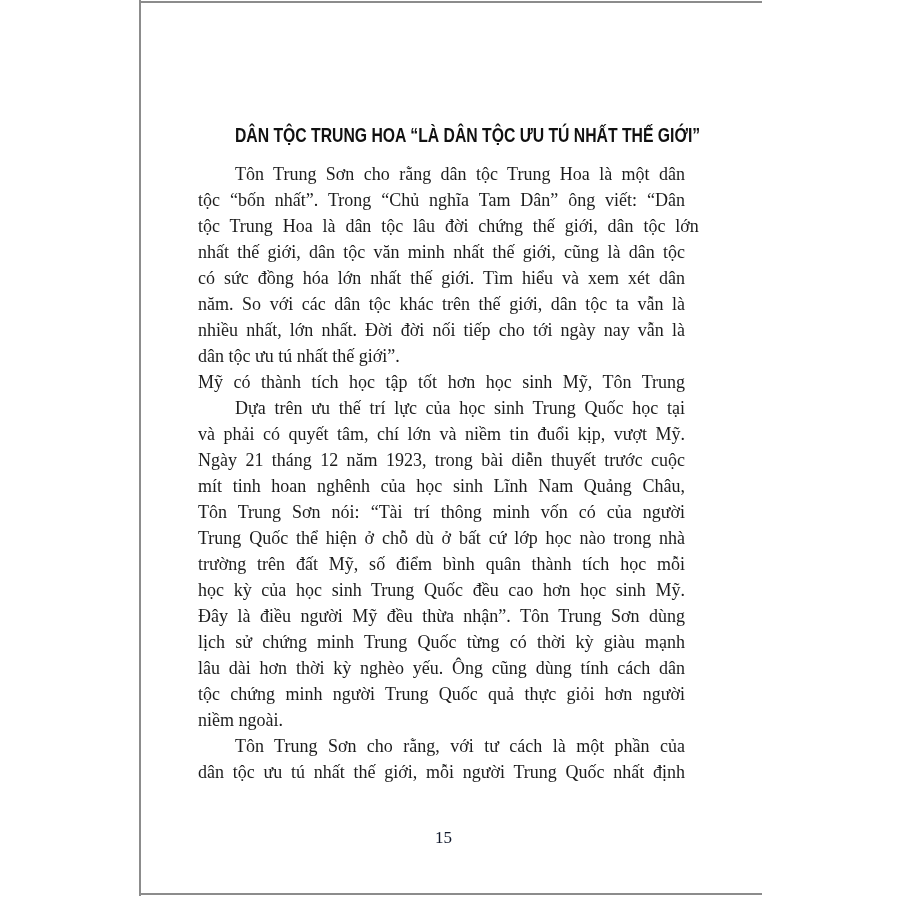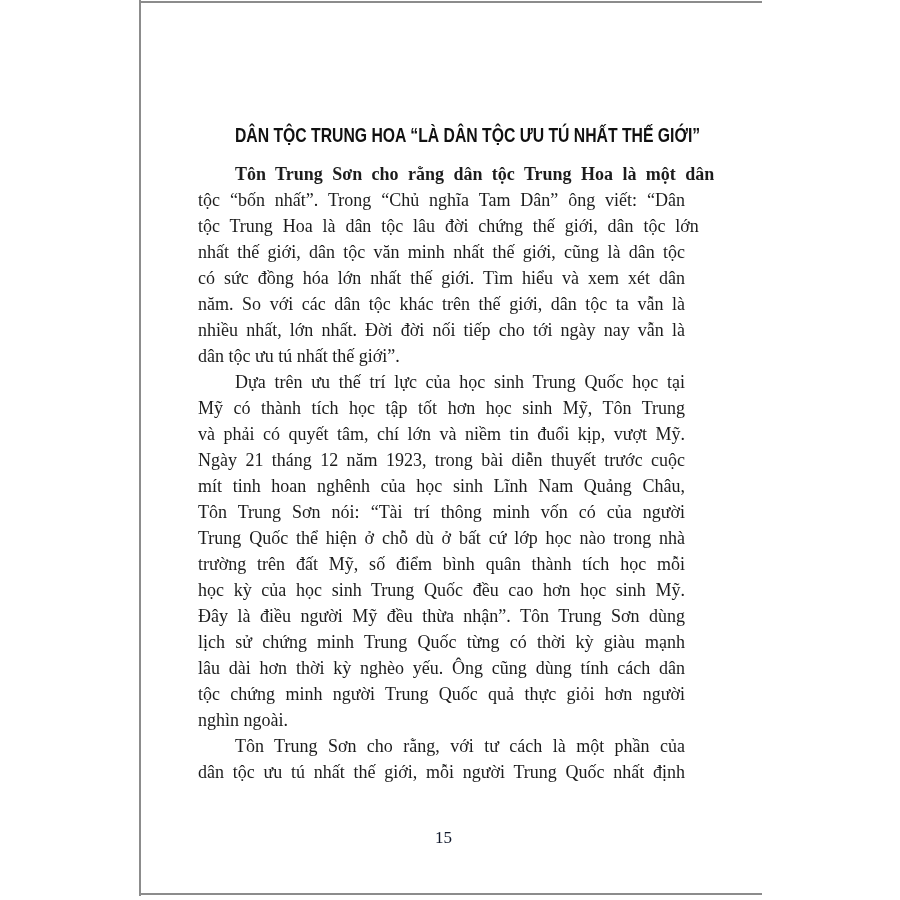--- a/index.html
+++ b/index.html
@@ -57,44 +57,44 @@
 <body style="background: rgb(255, 255, 255);">
 
 <div class="scan-frame-line frame-left" style="background: rgb(140, 140, 140);"></div>
 <div class="scan-frame-line frame-top" style="background: rgb(140, 140, 140);"></div>
 <div class="scan-frame-line frame-bottom" style="background: rgb(140, 140, 140);"></div>
 
 <div class="page-content" style="color: rgb(28, 28, 28);">
   <div class="heading">DÂN TỘC TRUNG HOA “LÀ DÂN TỘC ƯU TÚ NHẤT THẾ GIỚI”</div>
   <div class="paragraphs">
       <div class="para">
-        <div class="line first" style="word-spacing: 4.90767px; font-weight: bold;"><span>Tôn Trung Sơn cho rằng dân tộc Trung Hoa là một dân</span></div>
+        <div class="line first" style="word-spacing: 4.90767px;"><span>Tôn Trung Sơn cho rằng dân tộc Trung Hoa là một dân</span></div>
         <div class="line" style="word-spacing: 5.41719px;"><span>tộc “bốn nhất”. Trong “Chủ nghĩa Tam Dân” ông viết: “Dân</span></div>
         <div class="line" style="word-spacing: 5.34615px;"><span>tộc Trung Hoa là dân tộc lâu đời chứng thế giới, dân tộc lớn</span></div>
         <div class="line" style="word-spacing: 3.8125px;"><span>nhất thế giới, dân tộc văn minh nhất thế giới, cũng là dân tộc</span></div>
         <div class="line" style="word-spacing: 4.50962px;"><span>có sức đồng hóa lớn nhất thế giới. Tìm hiểu và xem xét dân</span></div>
         <div class="line" style="word-spacing: 4.07924px;"><span>năm. So với các dân tộc khác trên thế giới, dân tộc ta vẫn là</span></div>
         <div class="line" style="word-spacing: 3.65385px;"><span>nhiều nhất, lớn nhất. Đời đời nối tiếp cho tới ngày nay vẫn là</span></div>
         <div class="line unjustified"><span>dân tộc ưu tú nhất thế giới”.</span></div>
       </div>
       <div class="para">
+        <div class="line" style="word-spacing: 6.02604px;"><span>Mỹ có thành tích học tập tốt hơn học sinh Mỹ, Tôn Trung</span></div>
         <div class="line first" style="word-spacing: 4.23307px;"><span>Dựa trên ưu thế trí lực của học sinh Trung Quốc học tại</span></div>
-        <div class="line" style="word-spacing: 6.02604px;"><span>Mỹ có thành tích học tập tốt hơn học sinh Mỹ, Tôn Trung</span></div>
         <div class="line" style="word-spacing: 4.02043px;"><span>và phải có quyết tâm, chí lớn và niềm tin đuổi kịp, vượt Mỹ.</span></div>
         <div class="line" style="word-spacing: 3.89205px;"><span>Ngày 21 tháng 12 năm 1923, trong bài diễn thuyết trước cuộc</span></div>
         <div class="line" style="word-spacing: 6.15625px;"><span>mít tinh hoan nghênh của học sinh Lĩnh Nam Quảng Châu,</span></div>
         <div class="line" style="word-spacing: 6.51989px;"><span>Tôn Trung Sơn nói: “Tài trí thông minh vốn có của người</span></div>
         <div class="line" style="word-spacing: 3.31585px;"><span>Trung Quốc thể hiện ở chỗ dù ở bất cứ lớp học nào trong nhà</span></div>
         <div class="line" style="word-spacing: 6.34375px;"><span>trường trên đất Mỹ, số điểm bình quân thành tích học mỗi</span></div>
         <div class="line" style="word-spacing: 5.16927px;"><span>học kỳ của học sinh Trung Quốc đều cao hơn học sinh Mỹ.</span></div>
         <div class="line" style="word-spacing: 4.98153px;"><span>Đây là điều người Mỹ đều thừa nhận”. Tôn Trung Sơn dùng</span></div>
         <div class="line" style="word-spacing: 5.70312px;"><span>lịch sử chứng minh Trung Quốc từng có thời kỳ giàu mạnh</span></div>
         <div class="line" style="word-spacing: 4.29557px;"><span>lâu dài hơn thời kỳ nghèo yếu. Ông cũng dùng tính cách dân</span></div>
         <div class="line" style="word-spacing: 5.84219px;"><span>tộc chứng minh người Trung Quốc quả thực giỏi hơn người</span></div>
-        <div class="line unjustified"><span>nghìn ngoài.</span></div>
+        <div class="line unjustified"><span>niềm ngoài.</span></div>
       </div>
       <div class="para">
         <div class="line first" style="word-spacing: 5.93324px;"><span>Tôn Trung Sơn cho rằng, với tư cách là một phần của</span></div>
         <div class="line" style="word-spacing: 4.2474px;"><span>dân tộc ưu tú nhất thế giới, mỗi người Trung Quốc nhất định</span></div>
       </div>
     </div>
 </div>
 
 <div class="page-number">15</div>
 

